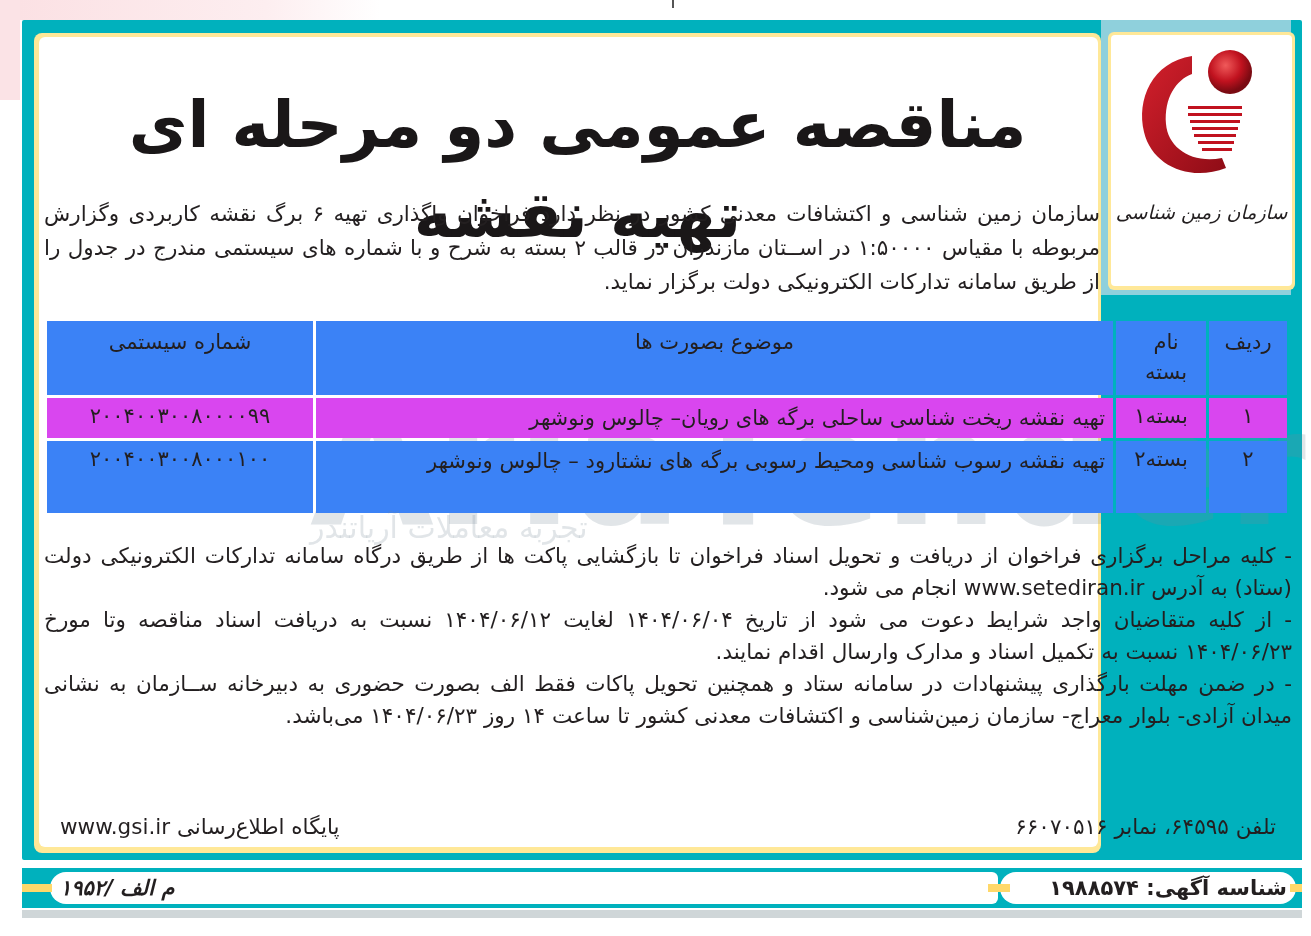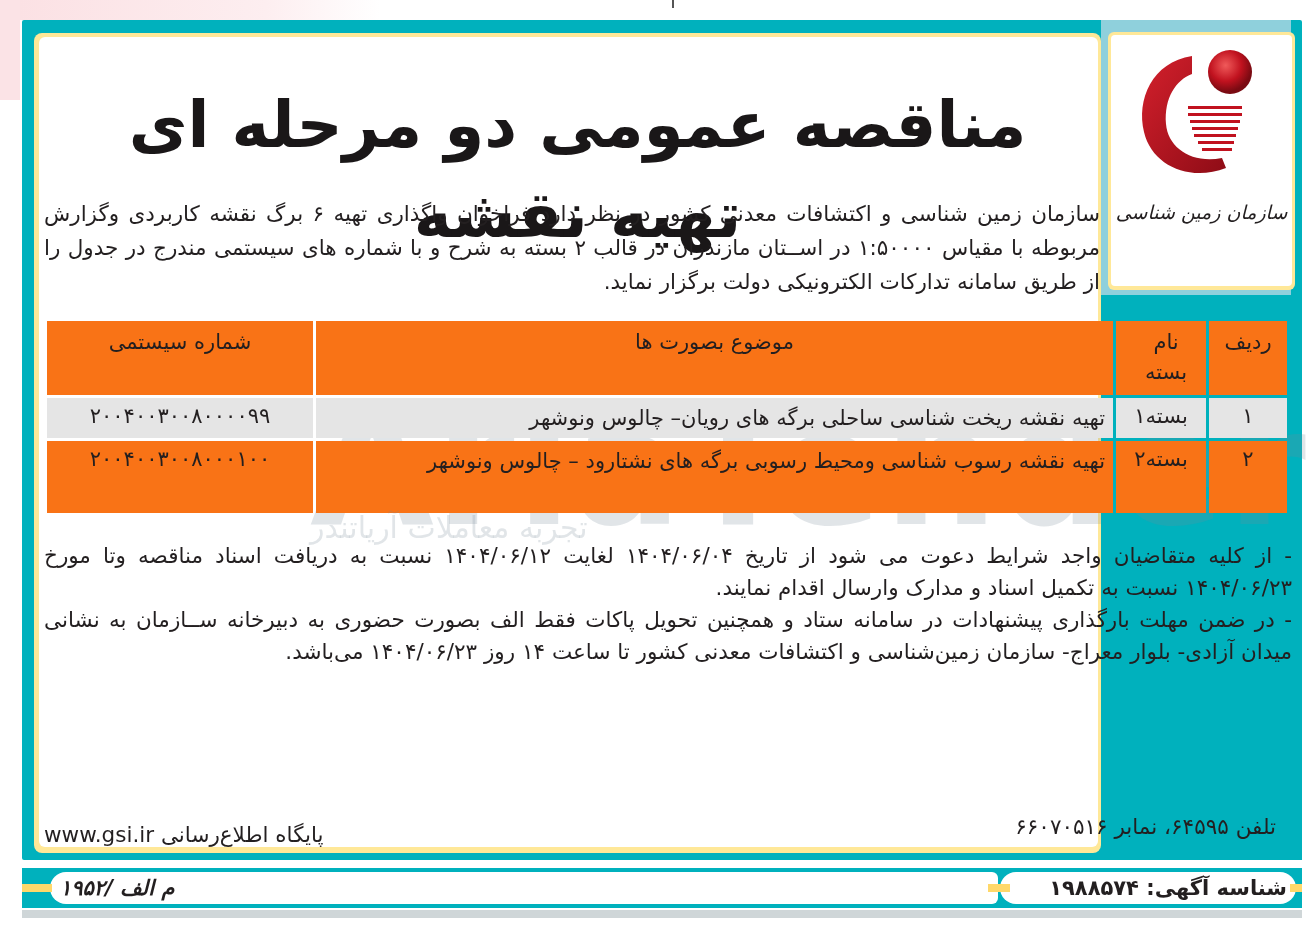--- a/index.html
+++ b/index.html
@@ -52,46 +52,46 @@
   }
   .intro {
     position:absolute; left:44px; top:197px; width:1056px; direction:rtl; text-align:justify;
     font-size:21.5px; line-height:34px; color:#231f20;
   }
   table.pkgs {
     position:absolute; left:44px; top:318px; width:1246px; border-collapse:separate;
     border-spacing:3px; direction:rtl; font-size:21px;
   }
   table.pkgs td, table.pkgs th {
-    background:#f97316; font-weight:normal; vertical-align:top; padding:6px 8px; text-align:center;
+    background:#3b82f6; font-weight:normal; vertical-align:top; padding:6px 8px; text-align:center;
     color:#231f20;
   }
   table.pkgs th { height:62px; line-height:30px; }
-  table.pkgs tr.pink td { background:#e5e5e5; }
+  table.pkgs tr.pink td { background:#d946ef; }
   table.pkgs td.subject { text-align:right; line-height:28px; }
   table.pkgs td.code { text-align:center; direction:ltr; letter-spacing:0.5px; }
   .wm-arian {
     position:absolute; left:310px; top:375px; font-size:160px; font-weight:bold; color:rgba(120,135,150,0.22);
     font-family:"DejaVu Sans", sans-serif; letter-spacing:2px; pointer-events:none;
   }
   .wm-sub {
     position:absolute; left:310px; top:510px; font-size:30px; color:rgba(120,135,150,0.22); letter-spacing:18px;
     direction:rtl; pointer-events:none;
   }
   .body-text {
     position:absolute; left:44px; top:540px; width:1248px; direction:rtl; text-align:justify;
     font-size:21.5px; line-height:32px; color:#231f20;
   }
   .body-text p { margin:0; }
   .contact-row {
     position:absolute; left:44px; top:812px; width:1248px; direction:rtl;
     font-size:21.5px; line-height:30px; color:#231f20;
   }
   .contact-row .phone { position:absolute; right:16px; top:0; }
-  .contact-row .site { position:absolute; left:0; top:0;margin-top:8px; }
+  .contact-row .site { position:absolute; left:16px; top:0; }
   .footer-bar {
     position:absolute; left:22px; top:868px; width:1280px; height:40px; background:#00b1bd;
   }
   .footer-left {
     position:absolute; left:50px; top:872px; width:948px; height:32px; background:#fff;
     border-radius:16px 6px 6px 16px;
   }
   .footer-right {
     position:absolute; left:1000px; top:872px; width:296px; height:32px; background:#fff;
     border-radius:16px;
@@ -174,20 +174,21 @@
     <td>بسته۲</td>
     <td class="subject">تهیه نقشه رسوب شناسی ومحیط رسوبی  برگه های نشتارود – چالوس ونوشهر</td>
     <td class="code">۲۰۰۴۰۰۳۰۰۸۰۰۰۱۰۰</td>
   </tr>
 </tbody>
   </table>
 
 <div class="wm-sub">تجربه معاملات آریاتندر</div>
 
 <div class="body-text">
+  <p>- کلیه مراحل برگزاری فراخوان از دریافت و تحویل اسناد فراخوان تا بازگشایی پاکت ها از طریق درگاه سامانه تدارکات الکترونیکی دولت (ستاد) به آدرس www.setediran.ir انجام می شود.</p>
   <p>- از کلیه متقاضیان واجد شرایط  دعوت می شود از تاریخ ۱۴۰۴/۰۶/۰۴ لغایت  ۱۴۰۴/۰۶/۱۲ نسبت به دریافت اسناد مناقصه  وتا مورخ ۱۴۰۴/۰۶/۲۳ نسبت به تکمیل اسناد و مدارک وارسال  اقدام نمایند.</p>
   <p>- در ضمن مهلت بارگذاری پیشنهادات در سامانه ستاد و همچنین تحویل پاکات  فقط الف بصورت حضوری به دبیرخانه ســازمان به نشانی میدان آزادی- بلوار معراج- سازمان زمین‌شناسی و اکتشافات معدنی کشور تا ساعت ۱۴ روز ۱۴۰۴/۰۶/۲۳ می‌باشد.</p>
 </div>
 
 <div class="contact-row">
   <span class="phone">تلفن ۶۴۵۹۵، نمابر ۶۶۰۷۰۵۱۶</span>
   <span class="site">پایگاه اطلاع‌رسانی www.gsi.ir</span>
 </div>
 
 <div class="footer-bar"></div>

